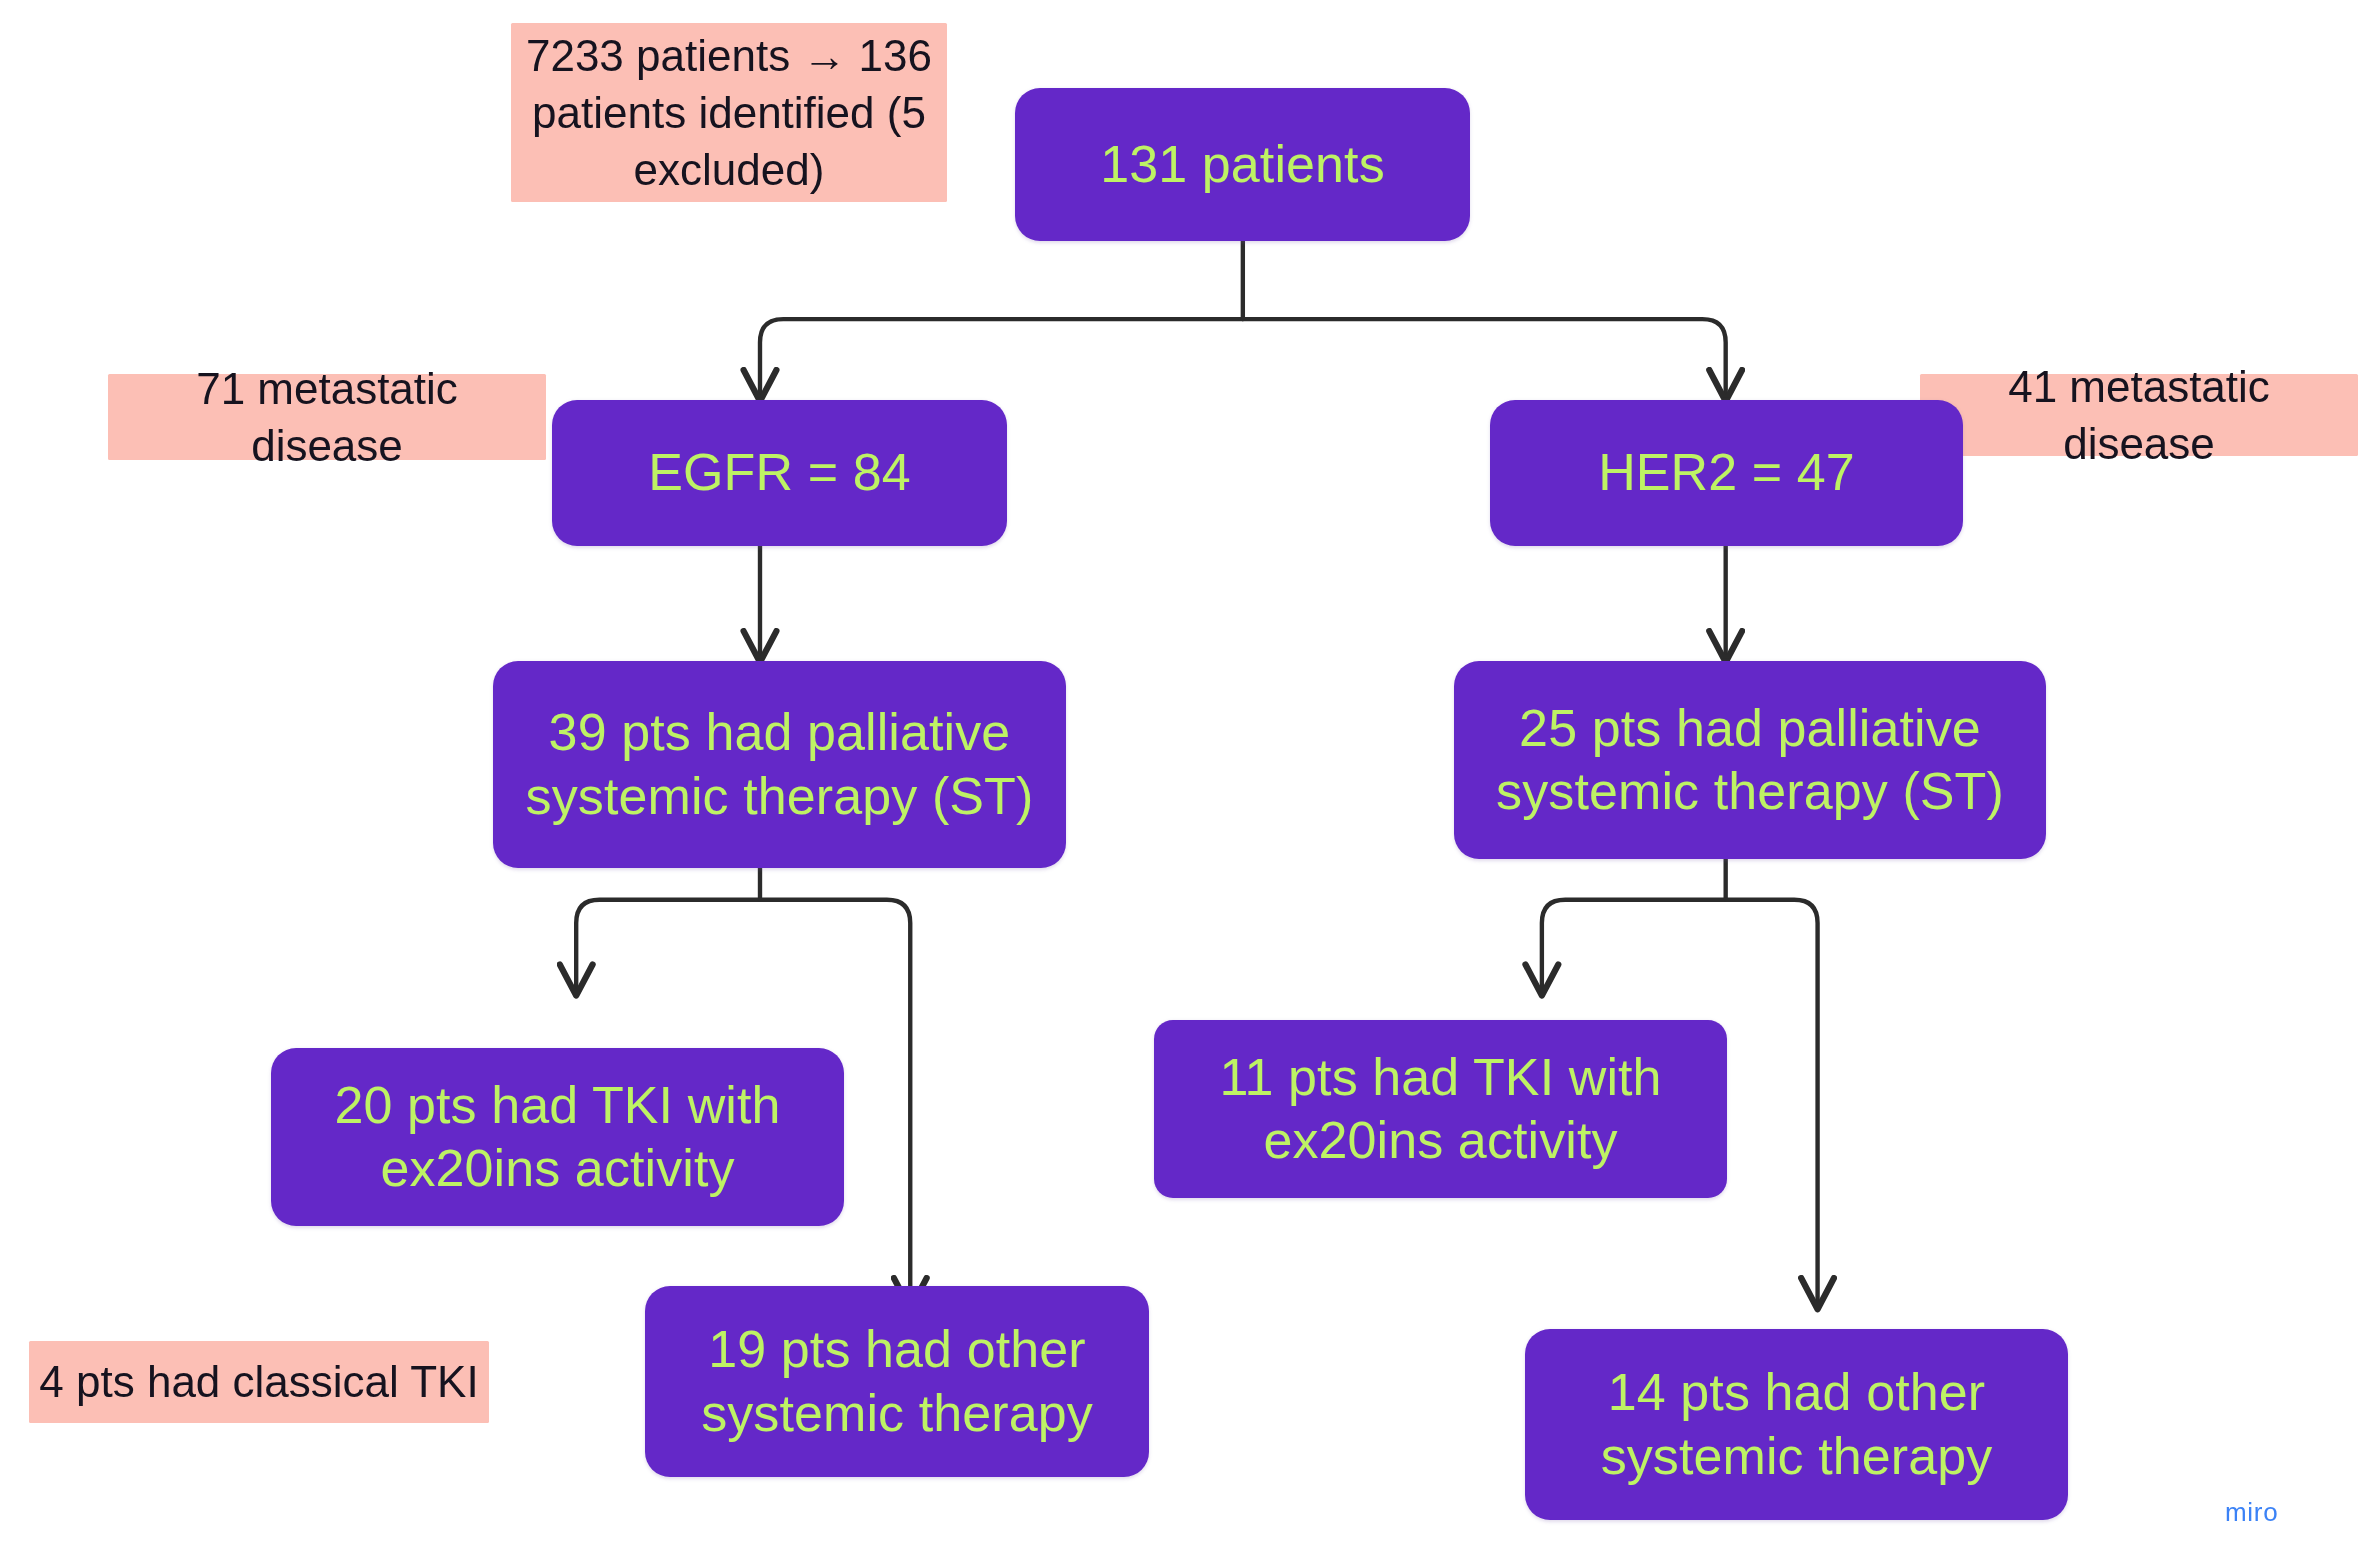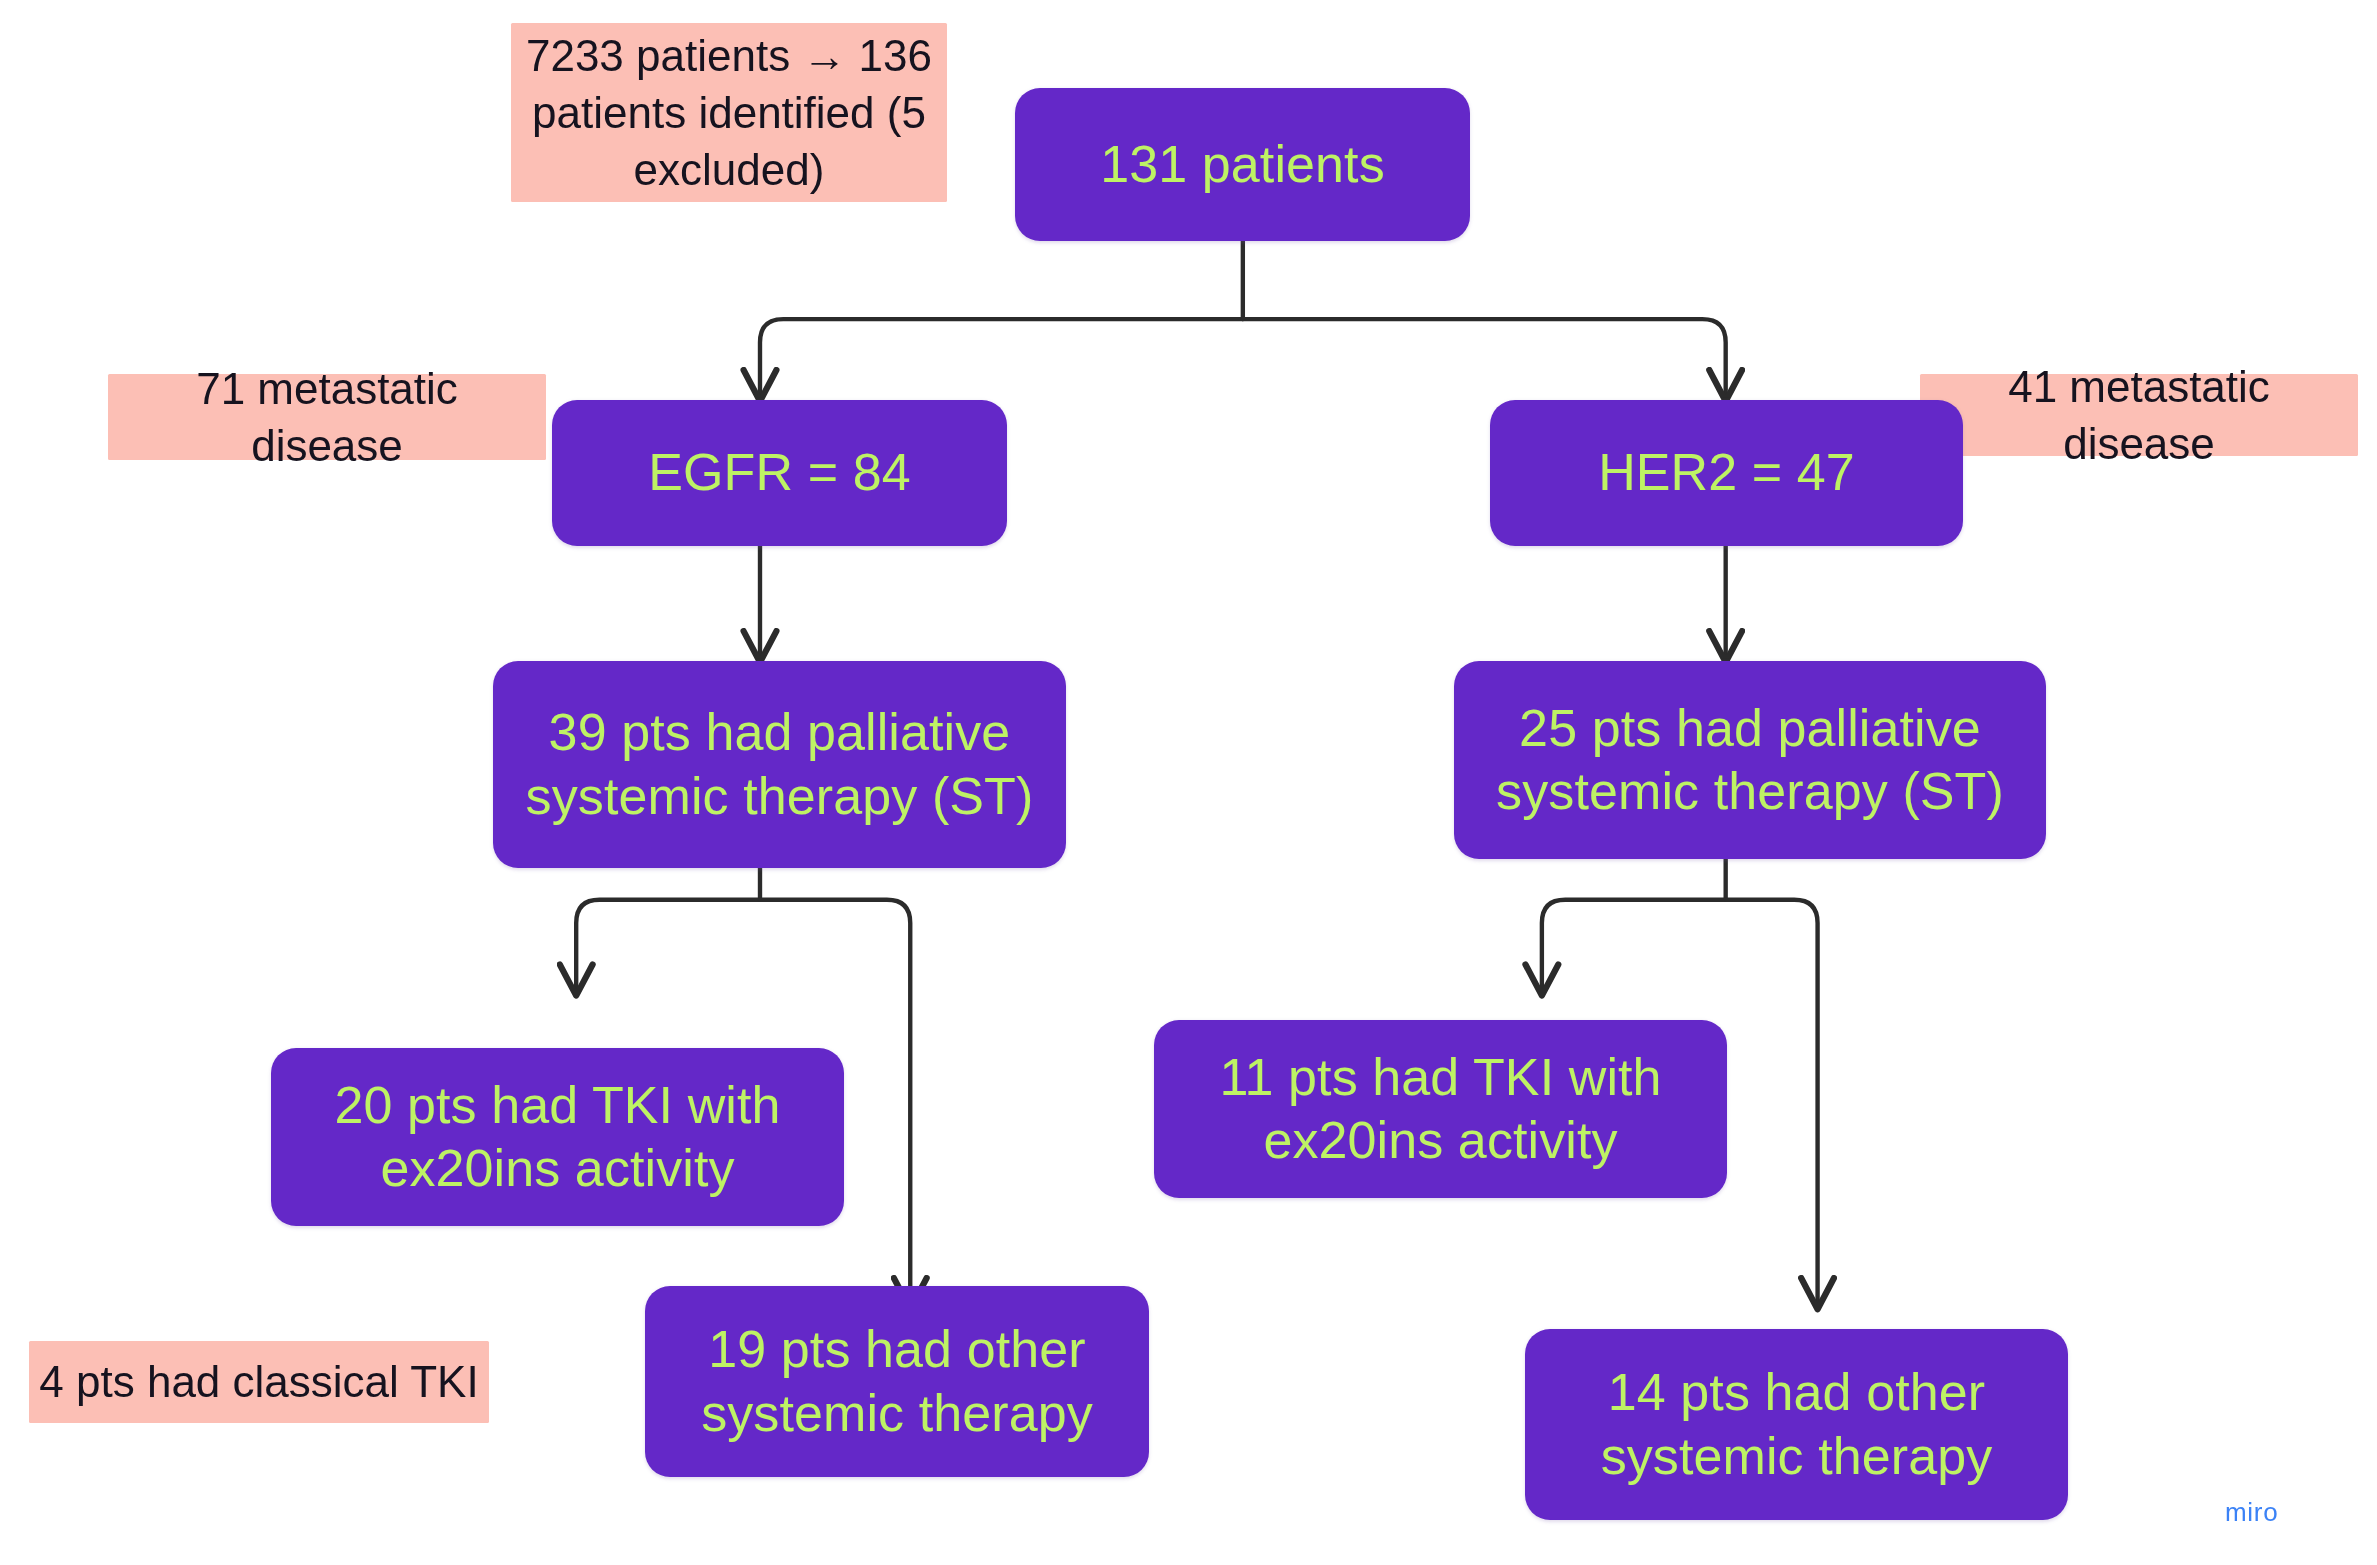--- a/index.html
+++ b/index.html
@@ -145,21 +145,21 @@
   <div class="node purple" style="left:1418px; top:661px; width:592px; height:198px;margin-left:36px;">
     <span class="txt">25 pts had palliative
 systemic therapy (ST)</span>
   </div>
 
   <div class="node purple" style="left:271px; top:1048px; width:573px; height:178px;">
     <span class="txt">20 pts had TKI with
 ex20ins activity</span>
   </div>
 
-  <div class="node purple" style="left:1154px; top:1020px; width:573px; height:178px;">
+  <div class="node purple" style="left:1154px; top:1020px; width:573px; height:178px;border-radius:19px;">
     <span class="txt">11 pts had TKI with
 ex20ins activity</span>
   </div>
 
   <div class="node purple" style="left:645px; top:1286px; width:504px; height:191px;">
     <span class="txt">19 pts had other
 systemic therapy</span>
   </div>
 
   <div class="node purple" style="left:1525px; top:1329px; width:543px; height:191px;">

